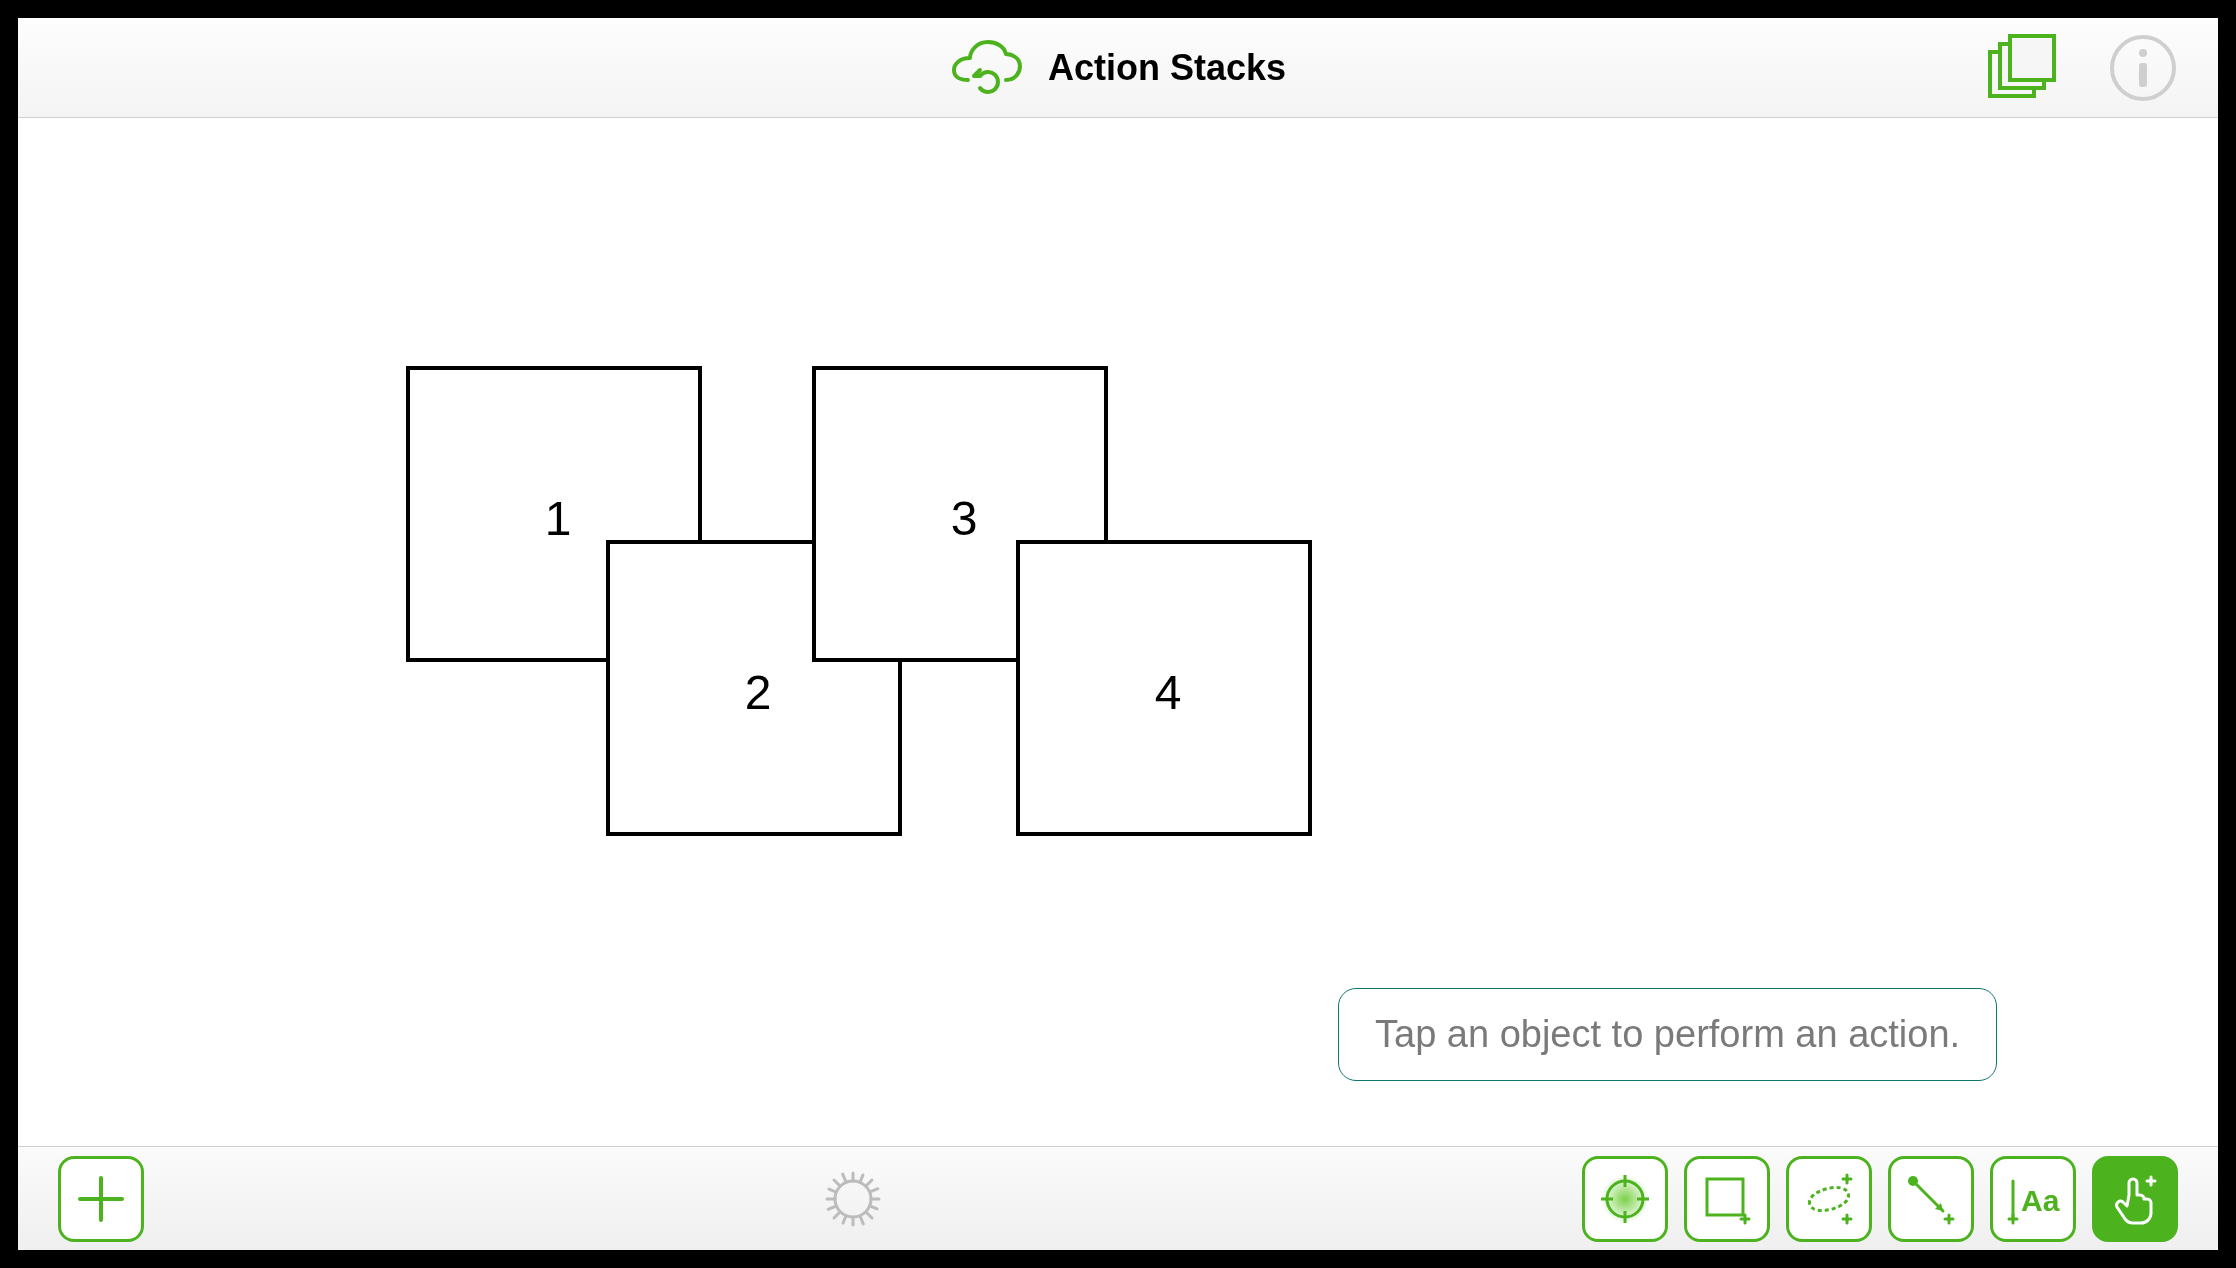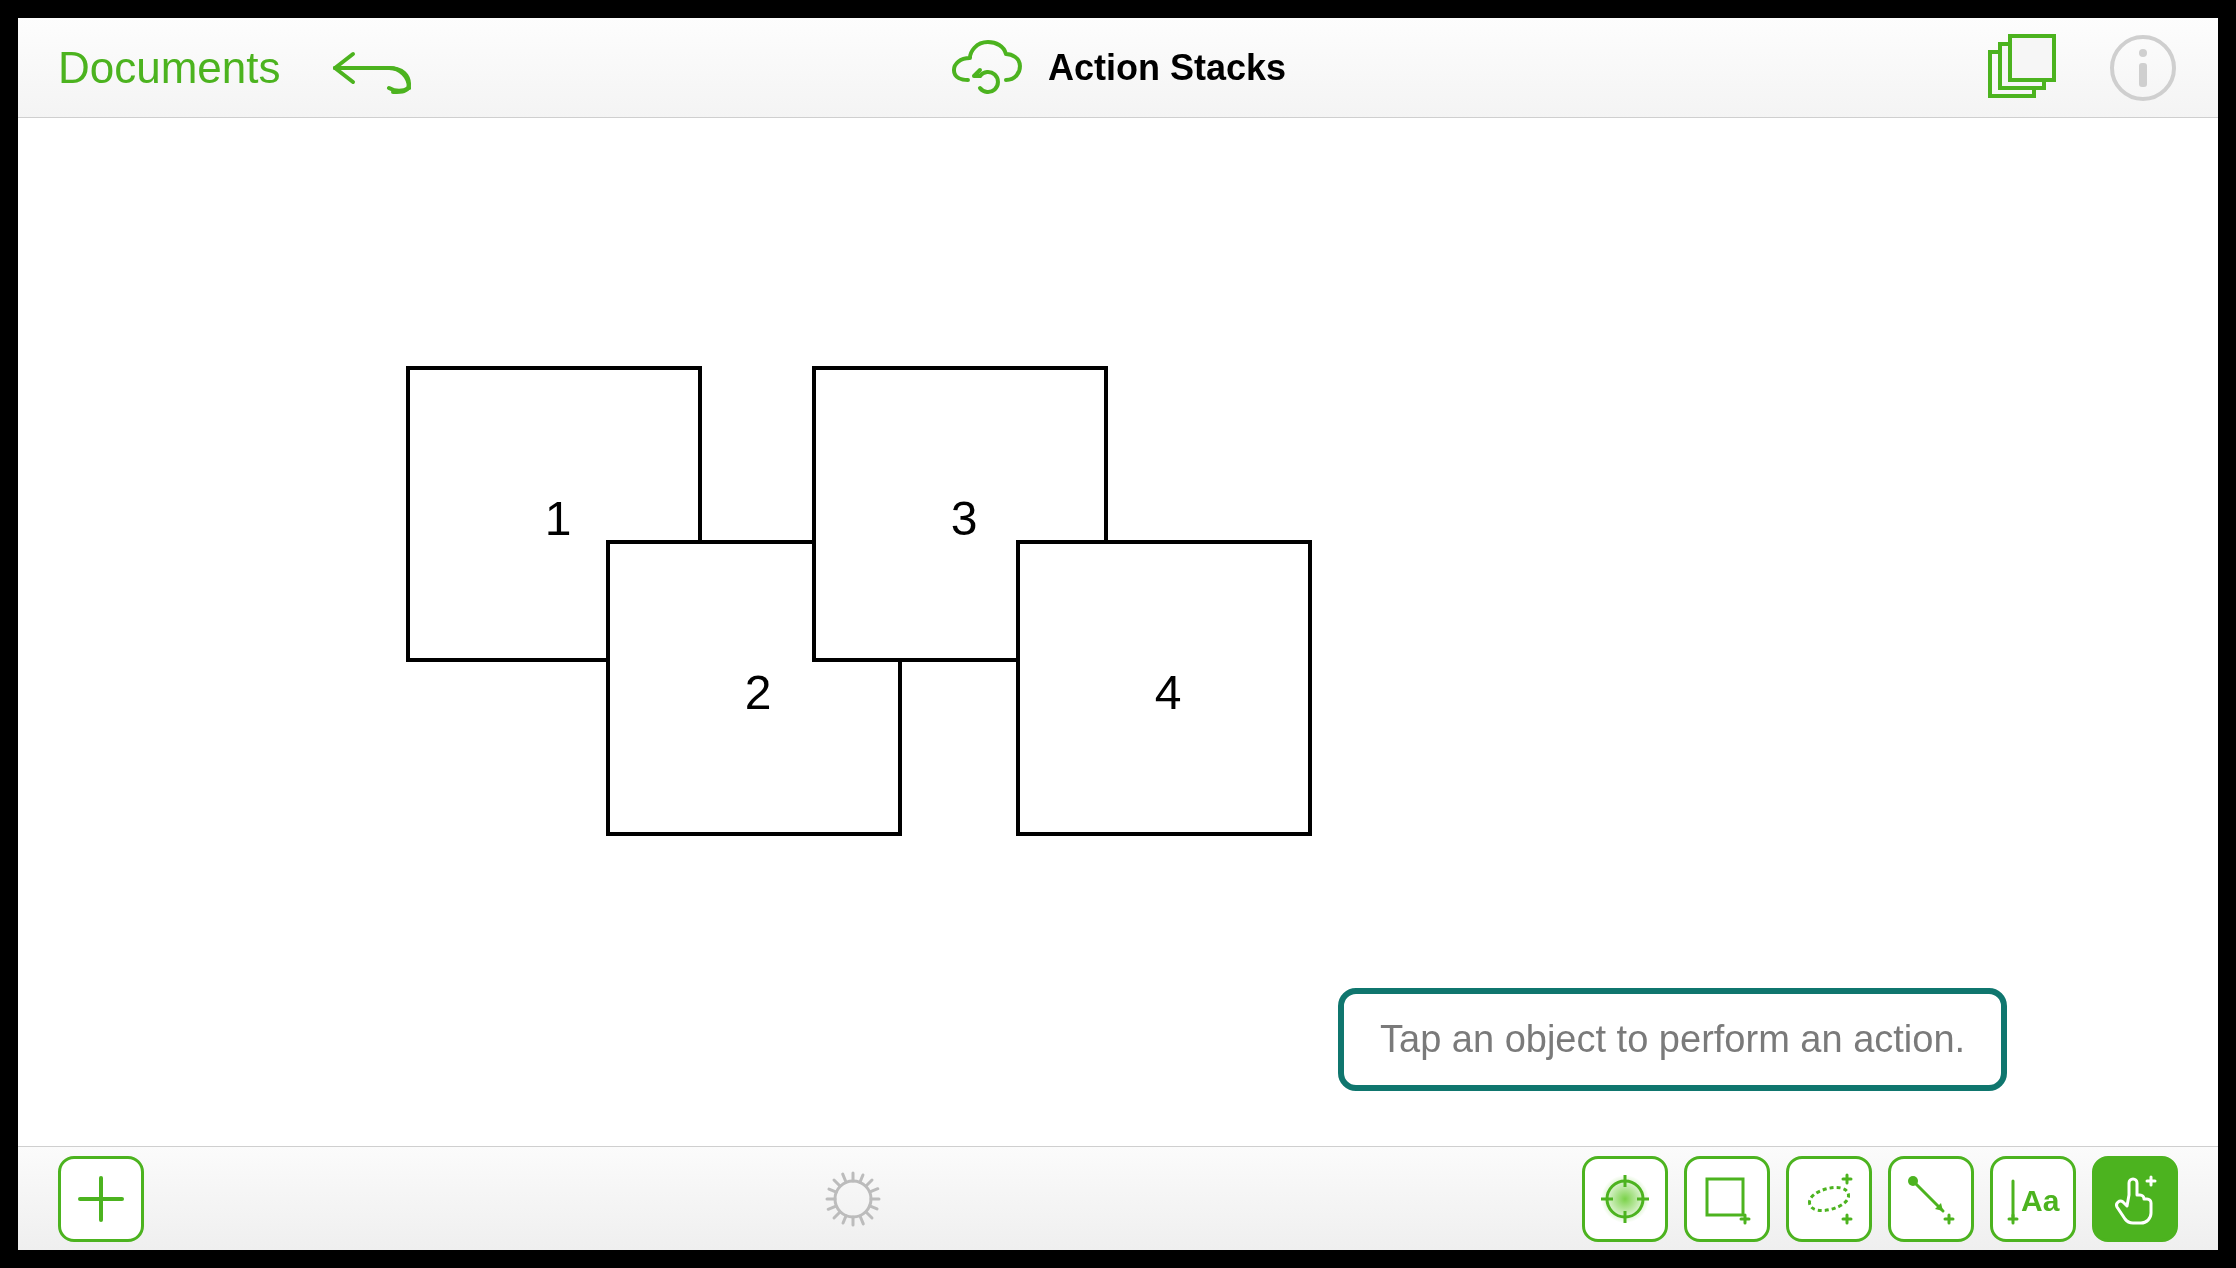--- a/index.html
+++ b/index.html
@@ -87,21 +87,21 @@
     background: #fff;
     font-size: 48px;
     color: #000;
   }
   .shape-label {
     position: absolute;
     transform: translate(-50%,-50%);
   }
   .hint-bubble {
     position: absolute;
-    border: 6px solid #0f766e;
+    border: 1px solid #0f766e;
     border-radius: 18px;
     padding: 24px 36px;
     font-size: 38px;
     color: #7a7a7a;
     background: #fff;
   }
   
   .bottombar {
     height: 104px;
     background: linear-gradient(#fbfbfb,#efefef);
@@ -131,30 +131,20 @@
   }
   svg { display: block; }
 </style>
 </head>
 <body>
 
 <div class="device" style="transform: scale(1);">
   <div class="screen">
 
     <div class="topbar">
-      <div class="topbar-left">
-        <span class="documents-link">Documents</span>
-        <span class="icon-btn">
-          <svg width="86" height="56" viewBox="0 0 86 56">
-            <path d="M22 14 L4 28 L22 42" fill="none" stroke="#4cb31f" stroke-width="4" stroke-linecap="round" stroke-linejoin="round"></path>
-            <path d="M4 28 H58 A20 20 0 0 1 78 48 A0 0 0 0 1 78 48 A20 20 0 0 1 58 48" fill="none" stroke="#4cb31f" stroke-width="4" stroke-linecap="round"></path>
-            <path d="M4 28 H58 C72 28 78 36 78 44 C78 52 70 52 62 52" fill="none" stroke="#4cb31f" stroke-width="4" stroke-linecap="round" stroke-linejoin="round"></path>
-          </svg>
-        </span>
-      </div>
 
       <div class="topbar-center">
         <span class="icon-btn">
           <svg width="74" height="60" viewBox="0 0 74 60">
             <path d="M56 42 C66 42 70 34 70 28 C70 20 62 16 56 16 C54 8 46 4 38 4 C26 4 20 14 20 20 C10 20 4 26 4 32 C4 40 12 42 18 42" fill="none" stroke="#4cb31f" stroke-width="4" stroke-linecap="round" stroke-linejoin="round"></path>
             <path d="M30 38 A10 10 0 1 1 30 50" fill="none" stroke="#4cb31f" stroke-width="4" stroke-linecap="round"></path>
             <path d="M30 38 L24 38 L30 32" fill="none" stroke="#4cb31f" stroke-width="4" stroke-linecap="round" stroke-linejoin="round"></path>
           </svg>
         </span>
         <span class="page-title">Action Stacks</span>

